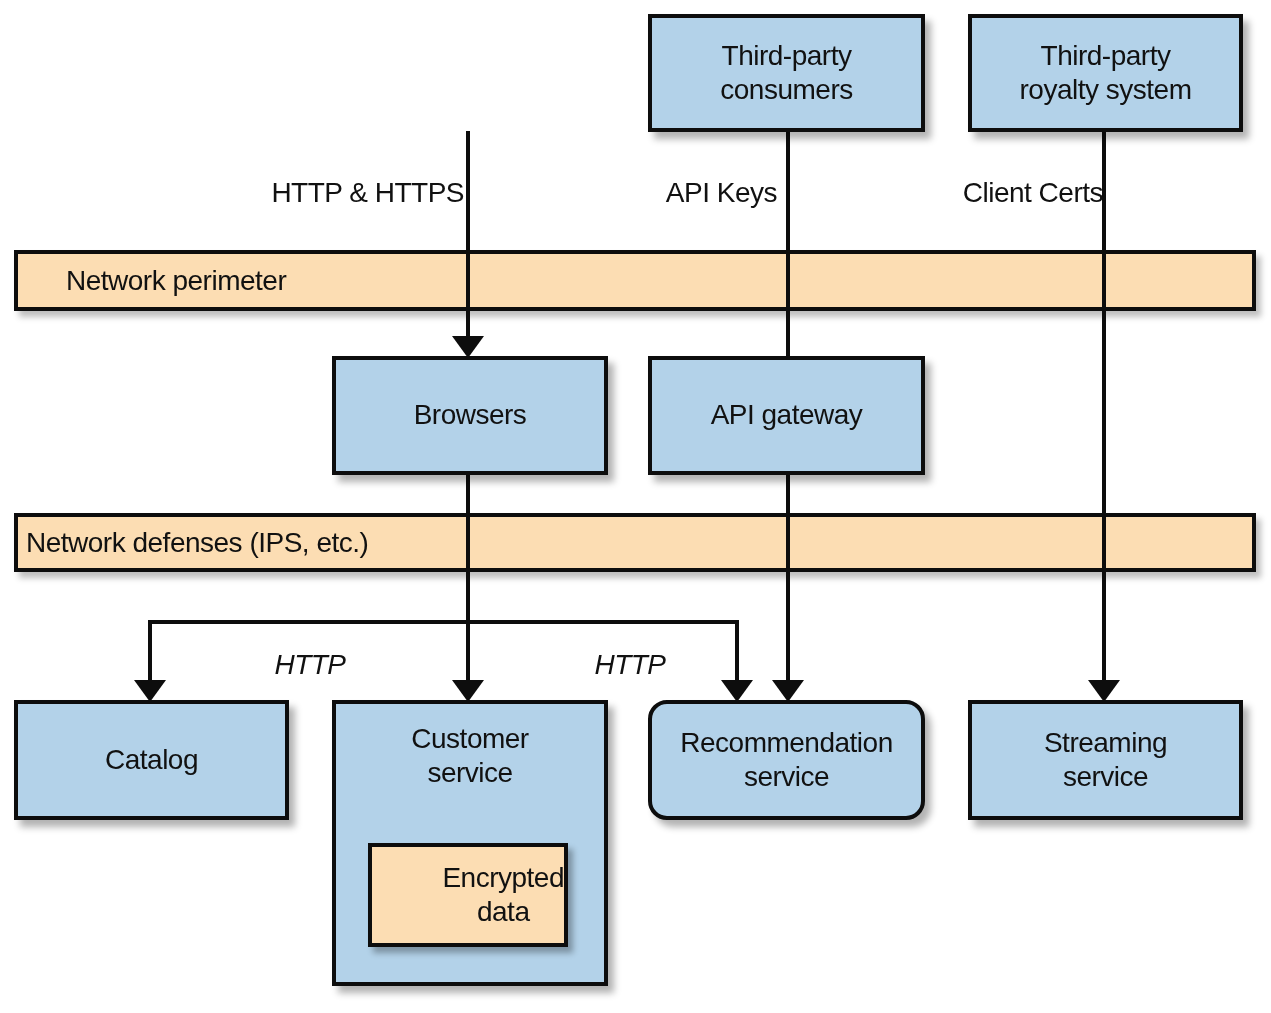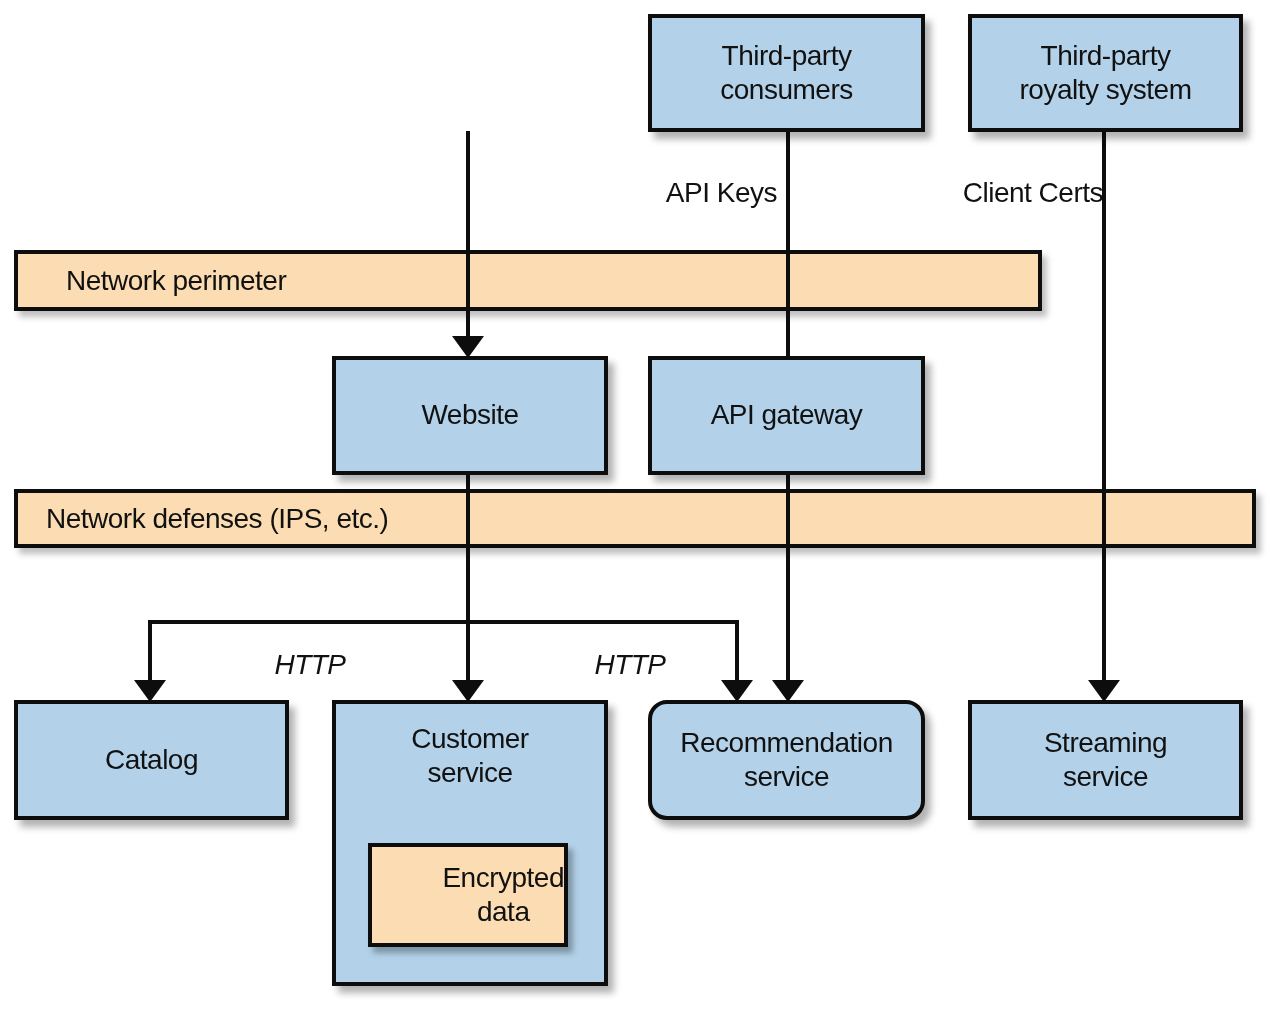--- a/index.html
+++ b/index.html
@@ -88,60 +88,61 @@
     white-space: nowrap;
     z-index: 2;
   }
   .edge-label.center { text-align: center; font-style: italic; }
 </style>
 </head>
 <body>
 
 <div class="canvas">
 
-  <div class="band" style="left:14px; top:250px; width:1028px; height:61px; padding-left:48px;">
+  <div class="band" style="left:14px; top:250px; width:1242px; height:61px; padding-left:48px;">
     <span>Network perimeter</span>
   </div>
 
-  <div class="band" style="left:14px; top:489px; width:1242px; height:59px; padding-left:28px;">
+  <div class="band" style="left:14px; top:513px; width:1242px; height:59px; padding-left:8px;">
     <span>Network defenses (IPS, etc.)</span>
   </div>
 
   <div class="vline" style="left:466px; top:131px; height:209px;"></div>
   <div class="vline" style="left:786px; top:131px; height:227px;"></div>
   <div class="vline" style="left:1102px; top:131px; height:553px;"></div>
   <div class="vline" style="left:466px; top:474px; height:210px;"></div>
   <div class="hline" style="left:148px; top:620px; width:591px;"></div>
   <div class="vline" style="left:148px; top:620px; height:64px;"></div>
   <div class="vline" style="left:735px; top:620px; height:64px;"></div>
   <div class="vline" style="left:786px; top:474px; height:210px;"></div>
 
   <div class="arrow-down" style="left:452px; top:336px;"></div>
   <div class="arrow-down" style="left:134px; top:680px;"></div>
   <div class="arrow-down" style="left:452px; top:680px;"></div>
   <div class="arrow-down" style="left:721px; top:680px;"></div>
   <div class="arrow-down" style="left:772px; top:680px;"></div>
   <div class="arrow-down" style="left:1088px; top:680px;"></div>
 
+  <div class="edge-label" style="top:177px; right:807px;">HTTP &amp; HTTPS</div>
   <div class="edge-label" style="top:177px; right:494px;">API Keys</div>
   <div class="edge-label" style="top:177px; right:168px;">Client Certs</div>
   <div class="edge-label center" style="top:649px; left:262px; width:96px;">HTTP</div>
   <div class="edge-label center" style="top:649px; left:582px; width:96px;">HTTP</div>
 
   <div class="node" style="left:648px; top:14px; width:277px; height:118px;">
     <span>Third-party
 consumers</span>
   </div>
   <div class="node" style="left:968px; top:14px; width:275px; height:118px;">
     <span>Third-party
 royalty system</span>
   </div>
 
   <div class="node" style="left:332px; top:356px; width:276px; height:119px;">
-    <span>Website</span>
+    <span>Browsers</span>
   </div>
   <div class="node" style="left:648px; top:356px; width:277px; height:119px;">
     <span>API gateway</span>
   </div>
 
   <div class="node" style="left:14px; top:700px; width:275px; height:120px;">
     <span>Catalog</span>
   </div>
   <div class="node label-top" style="left:332px; top:700px; width:276px; height:286px; justify-content:center;">
     <span>Customer

